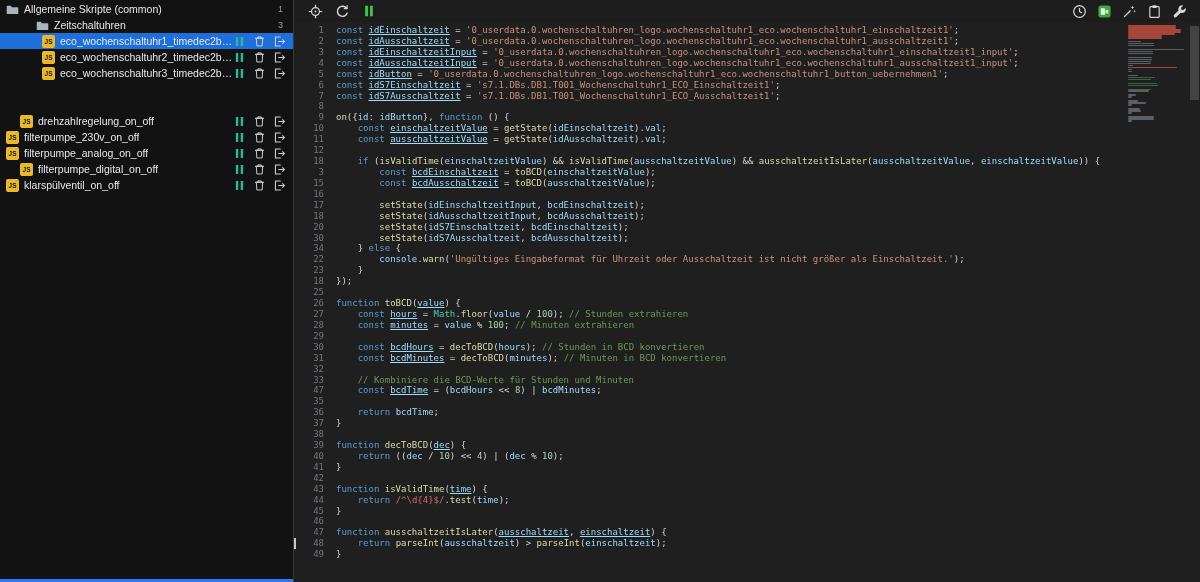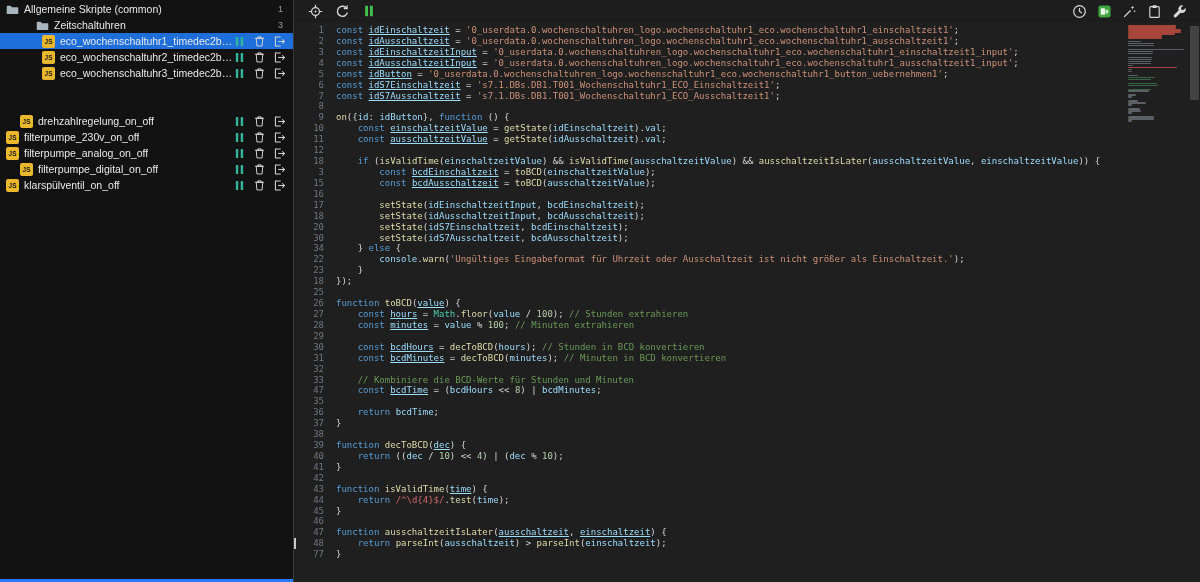--- a/index.html
+++ b/index.html
@@ -394,21 +394,21 @@
           <div class="ln">39</div>
           <div class="ln">40</div>
           <div class="ln">41</div>
           <div class="ln">42</div>
           <div class="ln">43</div>
           <div class="ln">44</div>
           <div class="ln">45</div>
           <div class="ln">46</div>
           <div class="ln">47</div>
           <div class="ln active">48</div>
-          <div class="ln">77</div>
+          <div class="ln">49</div>
         </div>
       <div class="code"><div class="cl"><span class="tk-k">const</span><span class="tk-o"> </span><span class="tk-u">idEinschaltzeit</span><span class="tk-o"> = </span><span class="tk-s">'0_userdata.0.wochenschaltuhren_logo.wochenschaltuhr1_eco.wochenschaltuhr1_einschaltzeit1'</span><span class="tk-o">;</span></div><div class="cl"><span class="tk-k">const</span><span class="tk-o"> </span><span class="tk-u">idAusschaltzeit</span><span class="tk-o"> = </span><span class="tk-s">'0_userdata.0.wochenschaltuhren_logo.wochenschaltuhr1_eco.wochenschaltuhr1_ausschaltzeit1'</span><span class="tk-o">;</span></div><div class="cl"><span class="tk-k">const</span><span class="tk-o"> </span><span class="tk-u">idEinschaltzeitInput</span><span class="tk-o"> = </span><span class="tk-s">'0_userdata.0.wochenschaltuhren_logo.wochenschaltuhr1_eco.wochenschaltuhr1_einschaltzeit1_input'</span><span class="tk-o">;</span></div><div class="cl"><span class="tk-k">const</span><span class="tk-o"> </span><span class="tk-u">idAusschaltzeitInput</span><span class="tk-o"> = </span><span class="tk-s">'0_userdata.0.wochenschaltuhren_logo.wochenschaltuhr1_eco.wochenschaltuhr1_ausschaltzeit1_input'</span><span class="tk-o">;</span></div><div class="cl"><span class="tk-k">const</span><span class="tk-o"> </span><span class="tk-u">idButton</span><span class="tk-o"> = </span><span class="tk-s">'0_userdata.0.wochenschaltuhren_logo.wochenschaltuhr1_eco.wochenschaltuhr1_button_uebernehmen1'</span><span class="tk-o">;</span></div><div class="cl"><span class="tk-k">const</span><span class="tk-o"> </span><span class="tk-u">idS7Einschaltzeit</span><span class="tk-o"> = </span><span class="tk-s">'s7.1.DBs.DB1.T001_Wochenschaltuhr1_ECO_Einschaltzeit1'</span><span class="tk-o">;</span></div><div class="cl"><span class="tk-k">const</span><span class="tk-o"> </span><span class="tk-u">idS7Ausschaltzeit</span><span class="tk-o"> = </span><span class="tk-s">'s7.1.DBs.DB1.T001_Wochenschaltuhr1_ECO_Ausschaltzeit1'</span><span class="tk-o">;</span></div><div class="cl">&nbsp;</div><div class="cl"><span class="tk-f">on</span><span class="tk-o">({</span><span class="tk-v">id</span><span class="tk-o">: </span><span class="tk-v">idButton</span><span class="tk-o">}, </span><span class="tk-k">function</span><span class="tk-o"> () {</span></div><div class="cl"><span class="tk-o">    </span><span class="tk-k">const</span><span class="tk-o"> </span><span class="tk-u">einschaltzeitValue</span><span class="tk-o"> = </span><span class="tk-f">getState</span><span class="tk-o">(</span><span class="tk-v">idEinschaltzeit</span><span class="tk-o">).</span><span class="tk-v">val</span><span class="tk-o">;</span></div><div class="cl"><span class="tk-o">    </span><span class="tk-k">const</span><span class="tk-o"> </span><span class="tk-u">ausschaltzeitValue</span><span class="tk-o"> = </span><span class="tk-f">getState</span><span class="tk-o">(</span><span class="tk-v">idAusschaltzeit</span><span class="tk-o">).</span><span class="tk-v">val</span><span class="tk-o">;</span></div><div class="cl">&nbsp;</div><div class="cl"><span class="tk-o">    </span><span class="tk-k">if</span><span class="tk-o"> (</span><span class="tk-f">isValidTime</span><span class="tk-o">(</span><span class="tk-v">einschaltzeitValue</span><span class="tk-o">) &amp;&amp; </span><span class="tk-f">isValidTime</span><span class="tk-o">(</span><span class="tk-v">ausschaltzeitValue</span><span class="tk-o">) &amp;&amp; </span><span class="tk-f">ausschaltzeitIsLater</span><span class="tk-o">(</span><span class="tk-v">ausschaltzeitValue</span><span class="tk-o">, </span><span class="tk-v">einschaltzeitValue</span><span class="tk-o">)) {</span></div><div class="cl"><span class="tk-o">        </span><span class="tk-k">const</span><span class="tk-o"> </span><span class="tk-u">bcdEinschaltzeit</span><span class="tk-o"> = </span><span class="tk-f">toBCD</span><span class="tk-o">(</span><span class="tk-v">einschaltzeitValue</span><span class="tk-o">);</span></div><div class="cl"><span class="tk-o">        </span><span class="tk-k">const</span><span class="tk-o"> </span><span class="tk-u">bcdAusschaltzeit</span><span class="tk-o"> = </span><span class="tk-f">toBCD</span><span class="tk-o">(</span><span class="tk-v">ausschaltzeitValue</span><span class="tk-o">);</span></div><div class="cl">&nbsp;</div><div class="cl"><span class="tk-o">        </span><span class="tk-f">setState</span><span class="tk-o">(</span><span class="tk-v">idEinschaltzeitInput</span><span class="tk-o">, </span><span class="tk-v">bcdEinschaltzeit</span><span class="tk-o">);</span></div><div class="cl"><span class="tk-o">        </span><span class="tk-f">setState</span><span class="tk-o">(</span><span class="tk-v">idAusschaltzeitInput</span><span class="tk-o">, </span><span class="tk-v">bcdAusschaltzeit</span><span class="tk-o">);</span></div><div class="cl"><span class="tk-o">        </span><span class="tk-f">setState</span><span class="tk-o">(</span><span class="tk-v">idS7Einschaltzeit</span><span class="tk-o">, </span><span class="tk-v">bcdEinschaltzeit</span><span class="tk-o">);</span></div><div class="cl"><span class="tk-o">        </span><span class="tk-f">setState</span><span class="tk-o">(</span><span class="tk-v">idS7Ausschaltzeit</span><span class="tk-o">, </span><span class="tk-v">bcdAusschaltzeit</span><span class="tk-o">);</span></div><div class="cl"><span class="tk-o">    } </span><span class="tk-k">else</span><span class="tk-o"> {</span></div><div class="cl"><span class="tk-o">        </span><span class="tk-v">console</span><span class="tk-o">.</span><span class="tk-f">warn</span><span class="tk-o">(</span><span class="tk-s">'Ungültiges Eingabeformat für Uhrzeit oder Ausschaltzeit ist nicht größer als Einschaltzeit.'</span><span class="tk-o">);</span></div><div class="cl"><span class="tk-o">    }</span></div><div class="cl"><span class="tk-o">});</span></div><div class="cl">&nbsp;</div><div class="cl"><span class="tk-k">function</span><span class="tk-o"> </span><span class="tk-f">toBCD</span><span class="tk-o">(</span><span class="tk-u">value</span><span class="tk-o">) {</span></div><div class="cl"><span class="tk-o">    </span><span class="tk-k">const</span><span class="tk-o"> </span><span class="tk-u">hours</span><span class="tk-o"> = </span><span class="tk-m">Math</span><span class="tk-o">.</span><span class="tk-f">floor</span><span class="tk-o">(</span><span class="tk-v">value</span><span class="tk-o"> / </span><span class="tk-n">100</span><span class="tk-o">); </span><span class="tk-c">// Stunden extrahieren</span></div><div class="cl"><span class="tk-o">    </span><span class="tk-k">const</span><span class="tk-o"> </span><span class="tk-u">minutes</span><span class="tk-o"> = </span><span class="tk-v">value</span><span class="tk-o"> % </span><span class="tk-n">100</span><span class="tk-o">; </span><span class="tk-c">// Minuten extrahieren</span></div><div class="cl">&nbsp;</div><div class="cl"><span class="tk-o">    </span><span class="tk-k">const</span><span class="tk-o"> </span><span class="tk-u">bcdHours</span><span class="tk-o"> = </span><span class="tk-f">decToBCD</span><span class="tk-o">(</span><span class="tk-v">hours</span><span class="tk-o">); </span><span class="tk-c">// Stunden in BCD konvertieren</span></div><div class="cl"><span class="tk-o">    </span><span class="tk-k">const</span><span class="tk-o"> </span><span class="tk-u">bcdMinutes</span><span class="tk-o"> = </span><span class="tk-f">decToBCD</span><span class="tk-o">(</span><span class="tk-v">minutes</span><span class="tk-o">); </span><span class="tk-c">// Minuten in BCD konvertieren</span></div><div class="cl">&nbsp;</div><div class="cl"><span class="tk-o">    </span><span class="tk-c">// Kombiniere die BCD-Werte für Stunden und Minuten</span></div><div class="cl"><span class="tk-o">    </span><span class="tk-k">const</span><span class="tk-o"> </span><span class="tk-u">bcdTime</span><span class="tk-o"> = (</span><span class="tk-v">bcdHours</span><span class="tk-o"> &lt;&lt; </span><span class="tk-n">8</span><span class="tk-o">) | </span><span class="tk-v">bcdMinutes</span><span class="tk-o">;</span></div><div class="cl">&nbsp;</div><div class="cl"><span class="tk-o">    </span><span class="tk-k">return</span><span class="tk-o"> </span><span class="tk-v">bcdTime</span><span class="tk-o">;</span></div><div class="cl"><span class="tk-o">}</span></div><div class="cl">&nbsp;</div><div class="cl"><span class="tk-k">function</span><span class="tk-o"> </span><span class="tk-f">decToBCD</span><span class="tk-o">(</span><span class="tk-u">dec</span><span class="tk-o">) {</span></div><div class="cl"><span class="tk-o">    </span><span class="tk-k">return</span><span class="tk-o"> ((</span><span class="tk-v">dec</span><span class="tk-o"> / </span><span class="tk-n">10</span><span class="tk-o">) &lt;&lt; </span><span class="tk-n">4</span><span class="tk-o">) | (</span><span class="tk-v">dec</span><span class="tk-o"> % </span><span class="tk-n">10</span><span class="tk-o">);</span></div><div class="cl"><span class="tk-o">}</span></div><div class="cl">&nbsp;</div><div class="cl"><span class="tk-k">function</span><span class="tk-o"> </span><span class="tk-f">isValidTime</span><span class="tk-o">(</span><span class="tk-u">time</span><span class="tk-o">) {</span></div><div class="cl"><span class="tk-o">    </span><span class="tk-k">return</span><span class="tk-o"> </span><span class="tk-r">/^\d{4}$/</span><span class="tk-o">.</span><span class="tk-f">test</span><span class="tk-o">(</span><span class="tk-v">time</span><span class="tk-o">);</span></div><div class="cl"><span class="tk-o">}</span></div><div class="cl">&nbsp;</div><div class="cl"><span class="tk-k">function</span><span class="tk-o"> </span><span class="tk-f">ausschaltzeitIsLater</span><span class="tk-o">(</span><span class="tk-u">ausschaltzeit</span><span class="tk-o">, </span><span class="tk-u">einschaltzeit</span><span class="tk-o">) {</span></div><div class="cl"><span class="tk-o">    </span><span class="tk-k">return</span><span class="tk-o"> </span><span class="tk-f">parseInt</span><span class="tk-o">(</span><span class="tk-v">ausschaltzeit</span><span class="tk-o">) &gt; </span><span class="tk-f">parseInt</span><span class="tk-o">(</span><span class="tk-v">einschaltzeit</span><span class="tk-o">);</span></div><div class="cl"><span class="tk-o">}</span></div></div>
       <div class="minimap">
           <div class="mm-line" style="width: 48.3px; background: rgb(176, 72, 60); opacity: 0.95;"></div>
           <div class="mm-line" style="width: 48.3px; background: rgb(176, 72, 60); opacity: 0.95;"></div>
           <div class="mm-line" style="width: 52.92px; background: rgb(176, 72, 60); opacity: 0.95;"></div>
           <div class="mm-line" style="width: 52.92px; background: rgb(176, 72, 60); opacity: 0.95;"></div>
           <div class="mm-line" style="width: 47.46px; background: rgb(176, 72, 60); opacity: 0.95;"></div>
           <div class="mm-line" style="width: 34.44px; background: rgb(176, 72, 60); opacity: 0.95;"></div>
           <div class="mm-line" style="width: 34.44px; background: rgb(176, 72, 60); opacity: 0.95;"></div>

